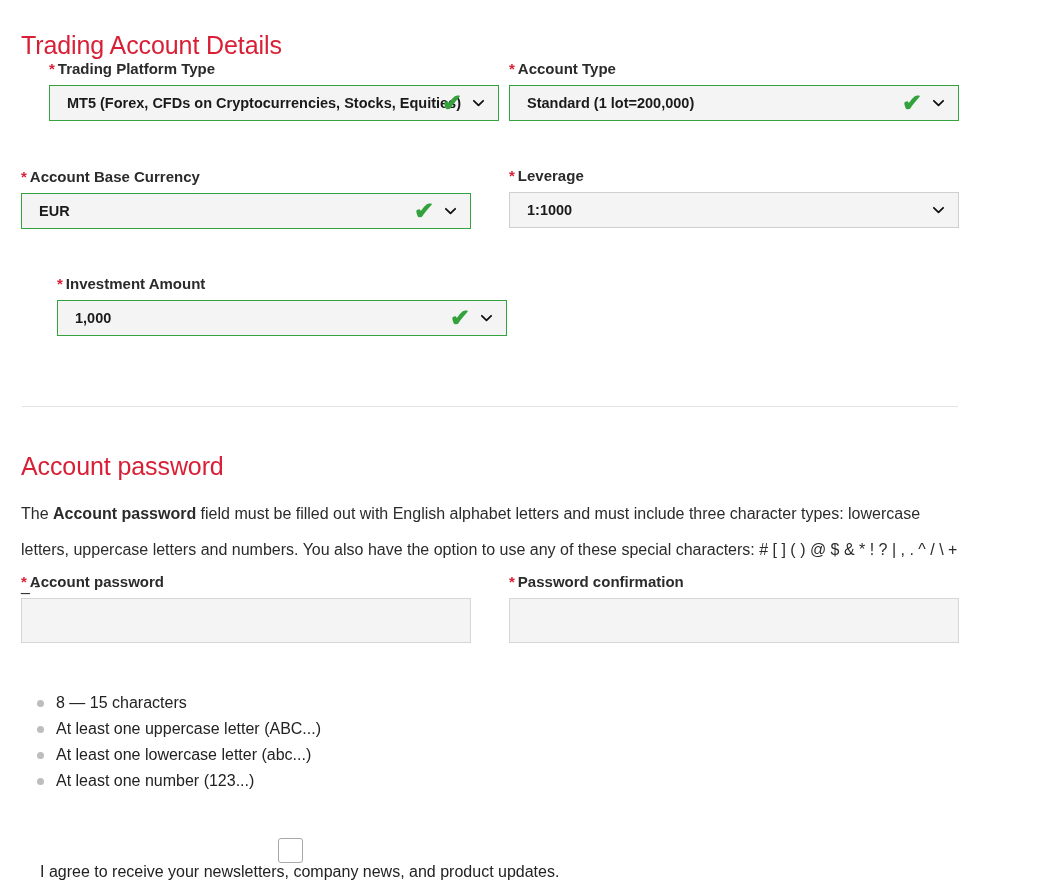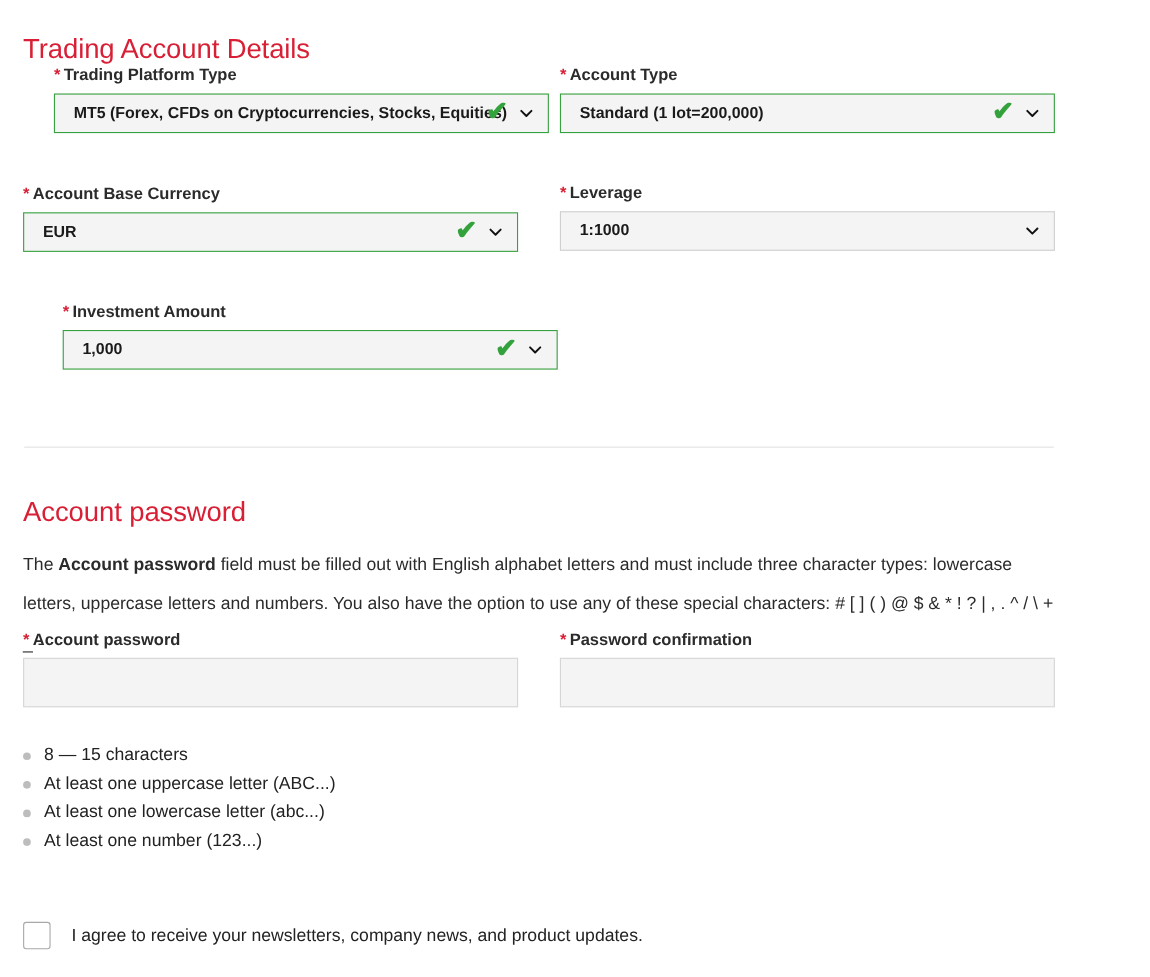--- a/index.html
+++ b/index.html
@@ -134,21 +134,21 @@
     padding: 0 14px;
     outline: none;
   }
 
   
   #requirements {
     position: absolute;
     left: 21px;
     top: 674px;
     list-style: none;
-    margin: 0;
+    margin: 16px;
     padding: 0;
   }
   #requirements li {
     position: relative;
     font-size: 16px;
     line-height: 26px;
     color: #222222;
     padding-left: 19px;
   }
   #requirements li::before {
@@ -162,20 +162,21 @@
     background: #bdbdbd;
   }
 
   
   #consent-row {
     position: absolute;
     left: 21px;
     top: 838px;
     display: flex;
     align-items: center;
+    flex-direction: column;
   }
   #consent-checkbox {
     width: 25px;
     height: 25px;
     box-sizing: border-box;
     border: 1.5px solid #a8a8a8;
     border-radius: 3px;
     background: #ffffff;
     flex: 0 0 auto;
     cursor: pointer;

